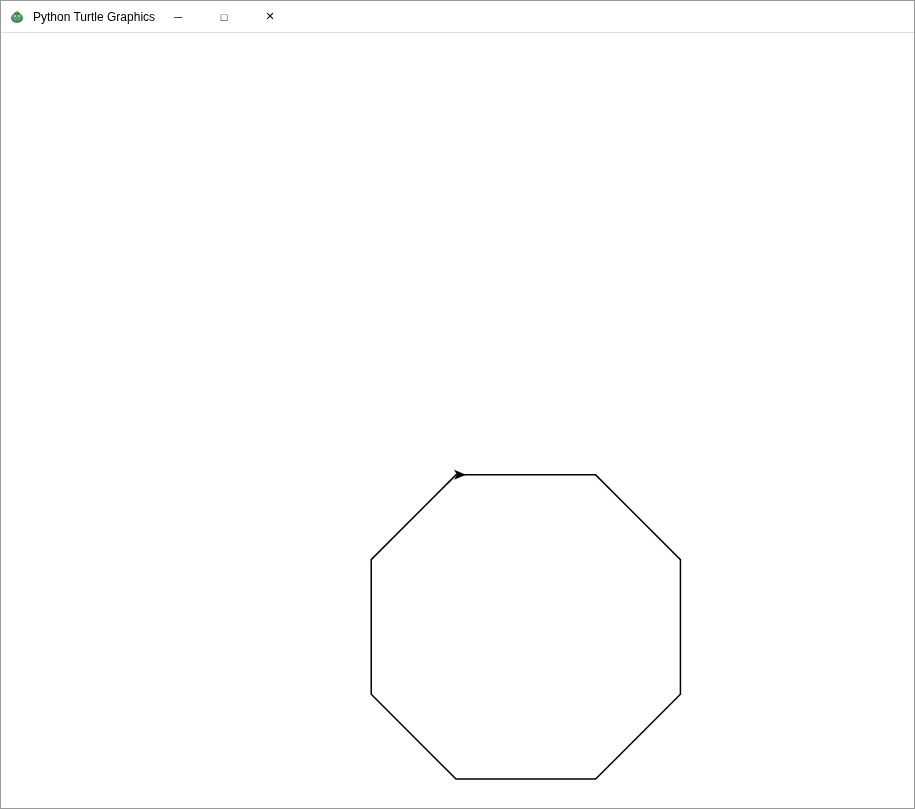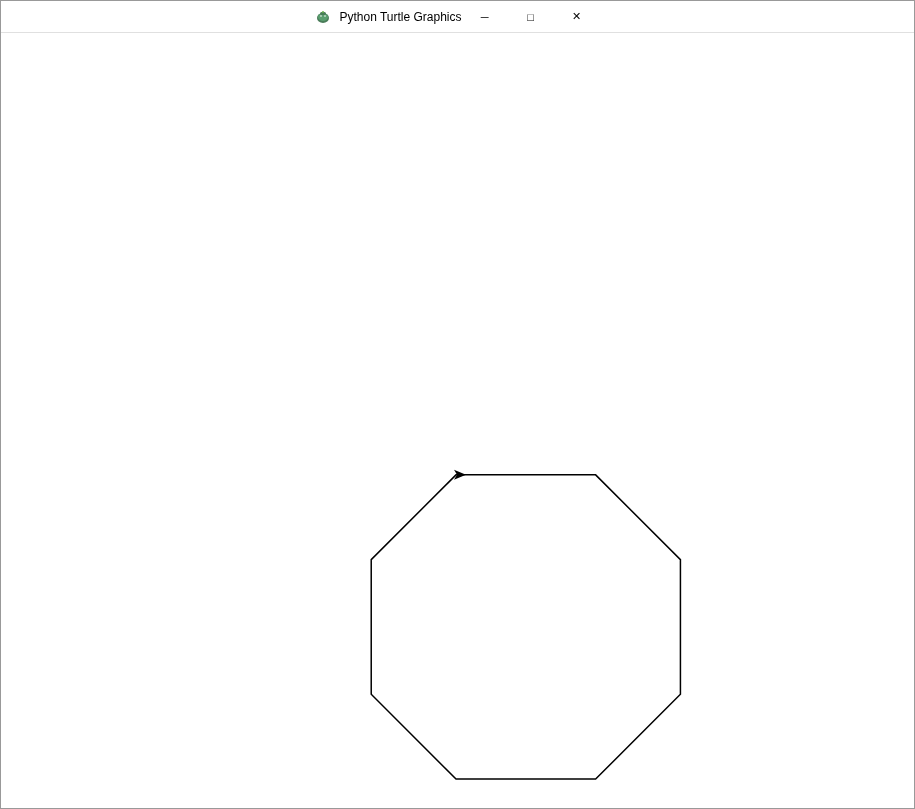--- a/index.html
+++ b/index.html
@@ -23,21 +23,21 @@
       display: flex;
       flex-direction: column;
       border: 1px solid #999;
     }
 
     .titlebar {
       height: 32px;
       background: #ffffff;
       display: flex;
       align-items: center;
-      justify-content: center;
+      justify-content: flex-start;
       border-bottom: 1px solid #e0e0e0;
       padding: 0 8px;
       flex-shrink: 0;
     }
 
     .titlebar-left {
       display: flex;
       align-items: center;
       gap: 8px;
     }

